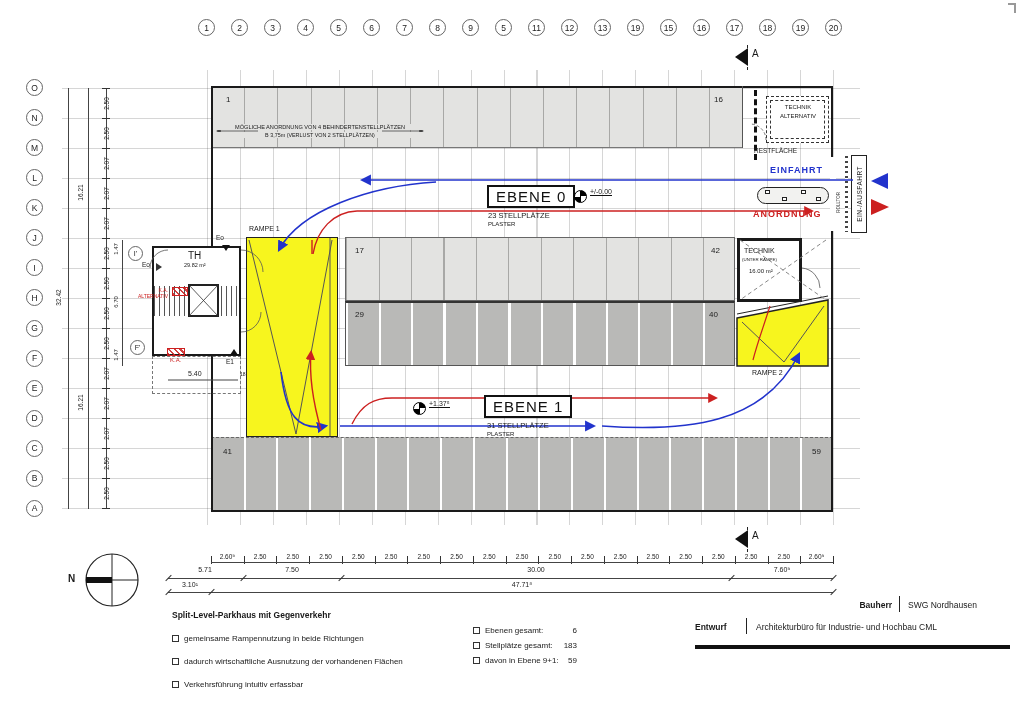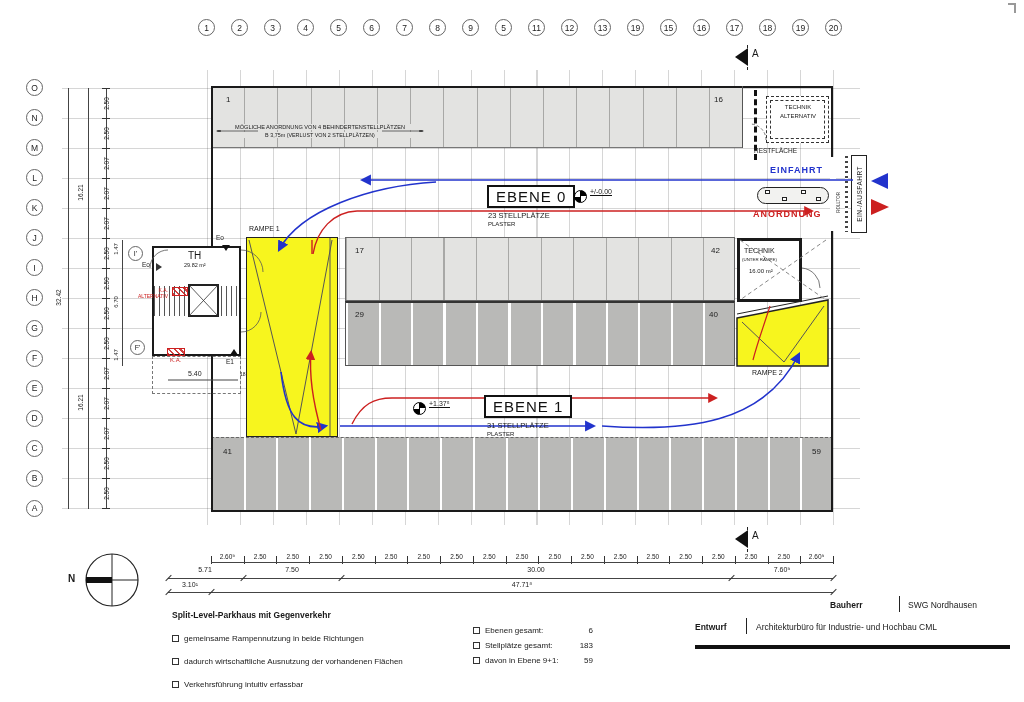--- a/index.html
+++ b/index.html
@@ -64,21 +64,21 @@
   .tickrow-h{position:absolute;left:211px;top:556px;width:623px;height:8px;background:repeating-linear-gradient(to right,#333 0 1px,transparent 1px 32.74px)}
   .dimcol{position:absolute;left:97px;top:88px;height:420px;width:18px;display:flex;flex-direction:column}
   .dimcol>div{flex:1;display:flex;align-items:center;justify-content:center}
   .tickcol{position:absolute;left:102px;top:88px;width:8px;height:421px;background:repeating-linear-gradient(to bottom,#333 0 1px,transparent 1px 30px)}
   .rot{transform:rotate(-90deg);font-size:6.5px;color:#222;white-space:nowrap}
   .tick{position:absolute;width:1px;height:8px;background:#333;transform:rotate(45deg)}
   
   .cbx{display:inline-block;width:7px;height:7px;border:1px solid #333;margin-right:5px;vertical-align:middle;background:#fff}
   .leg-title{font-weight:bold;font-size:8.5px}
   .leg-item{font-size:8px;margin-top:14px;white-space:nowrap}
-  .statrow{position:relative;font-size:8px;margin-top:6px;width:120px;white-space:nowrap}
+  .statrow{position:relative;font-size:8px;margin-top:6px;width:104px;white-space:nowrap}
   .statval{position:absolute;right:0;top:0}
   .tb-label{font-weight:bold;font-size:8.5px}
   .tb-val{font-size:8.5px}
   .tb-bar{position:absolute;width:1px;height:16px;background:#222}
   .thickline{position:absolute;left:695px;top:645px;width:315px;height:4px;background:#111}
   .project{position:absolute;left:695px;top:658px;width:315px;text-align:right;font-size:12.5px;font-weight:bold;letter-spacing:1.5px;word-spacing:6px;color:#222}
   .blue{color:#2233cc}.red{color:#cc2020}
 </style>
 </head>
 <body>
@@ -397,21 +397,21 @@
         <div class="leg-item"><span class="cbx"></span><span>Verkehrsführung intuitiv erfassbar</span></div>
       </div>
   </div>
 
   <div class="abs" style="left:473px;top:620px">
     <div class="statrow"><span class="cbx"></span><span>Ebenen gesamt:</span><span class="statval">6</span></div>
     <div class="statrow"><span class="cbx"></span><span>Stellplätze gesamt:</span><span class="statval">183</span></div>
     <div class="statrow"><span class="cbx"></span><span>davon in Ebene 9+1:</span><span class="statval">59</span></div>
   </div>
 
-  <div class="txt tb-label" style="left:830px;top:600px;width:62px;text-align:left">Bauherr</div>
+  <div class="txt tb-label" style="left:830px;top:600px;width:62px;text-align:right">Bauherr</div>
   <div class="tb-bar" style="left:899px;top:596px"></div>
   <div class="txt tb-val" style="left:908px;top:600px">SWG Nordhausen</div>
   <div class="txt tb-label" style="left:695px;top:622px">Entwurf</div>
   <div class="tb-bar" style="left:746px;top:618px"></div>
   <div class="txt tb-val" style="left:756px;top:622px">Architekturbüro für Industrie- und Hochbau CML</div>
   <div class="thickline"></div>
 
 </div>
 
 </body></html>

